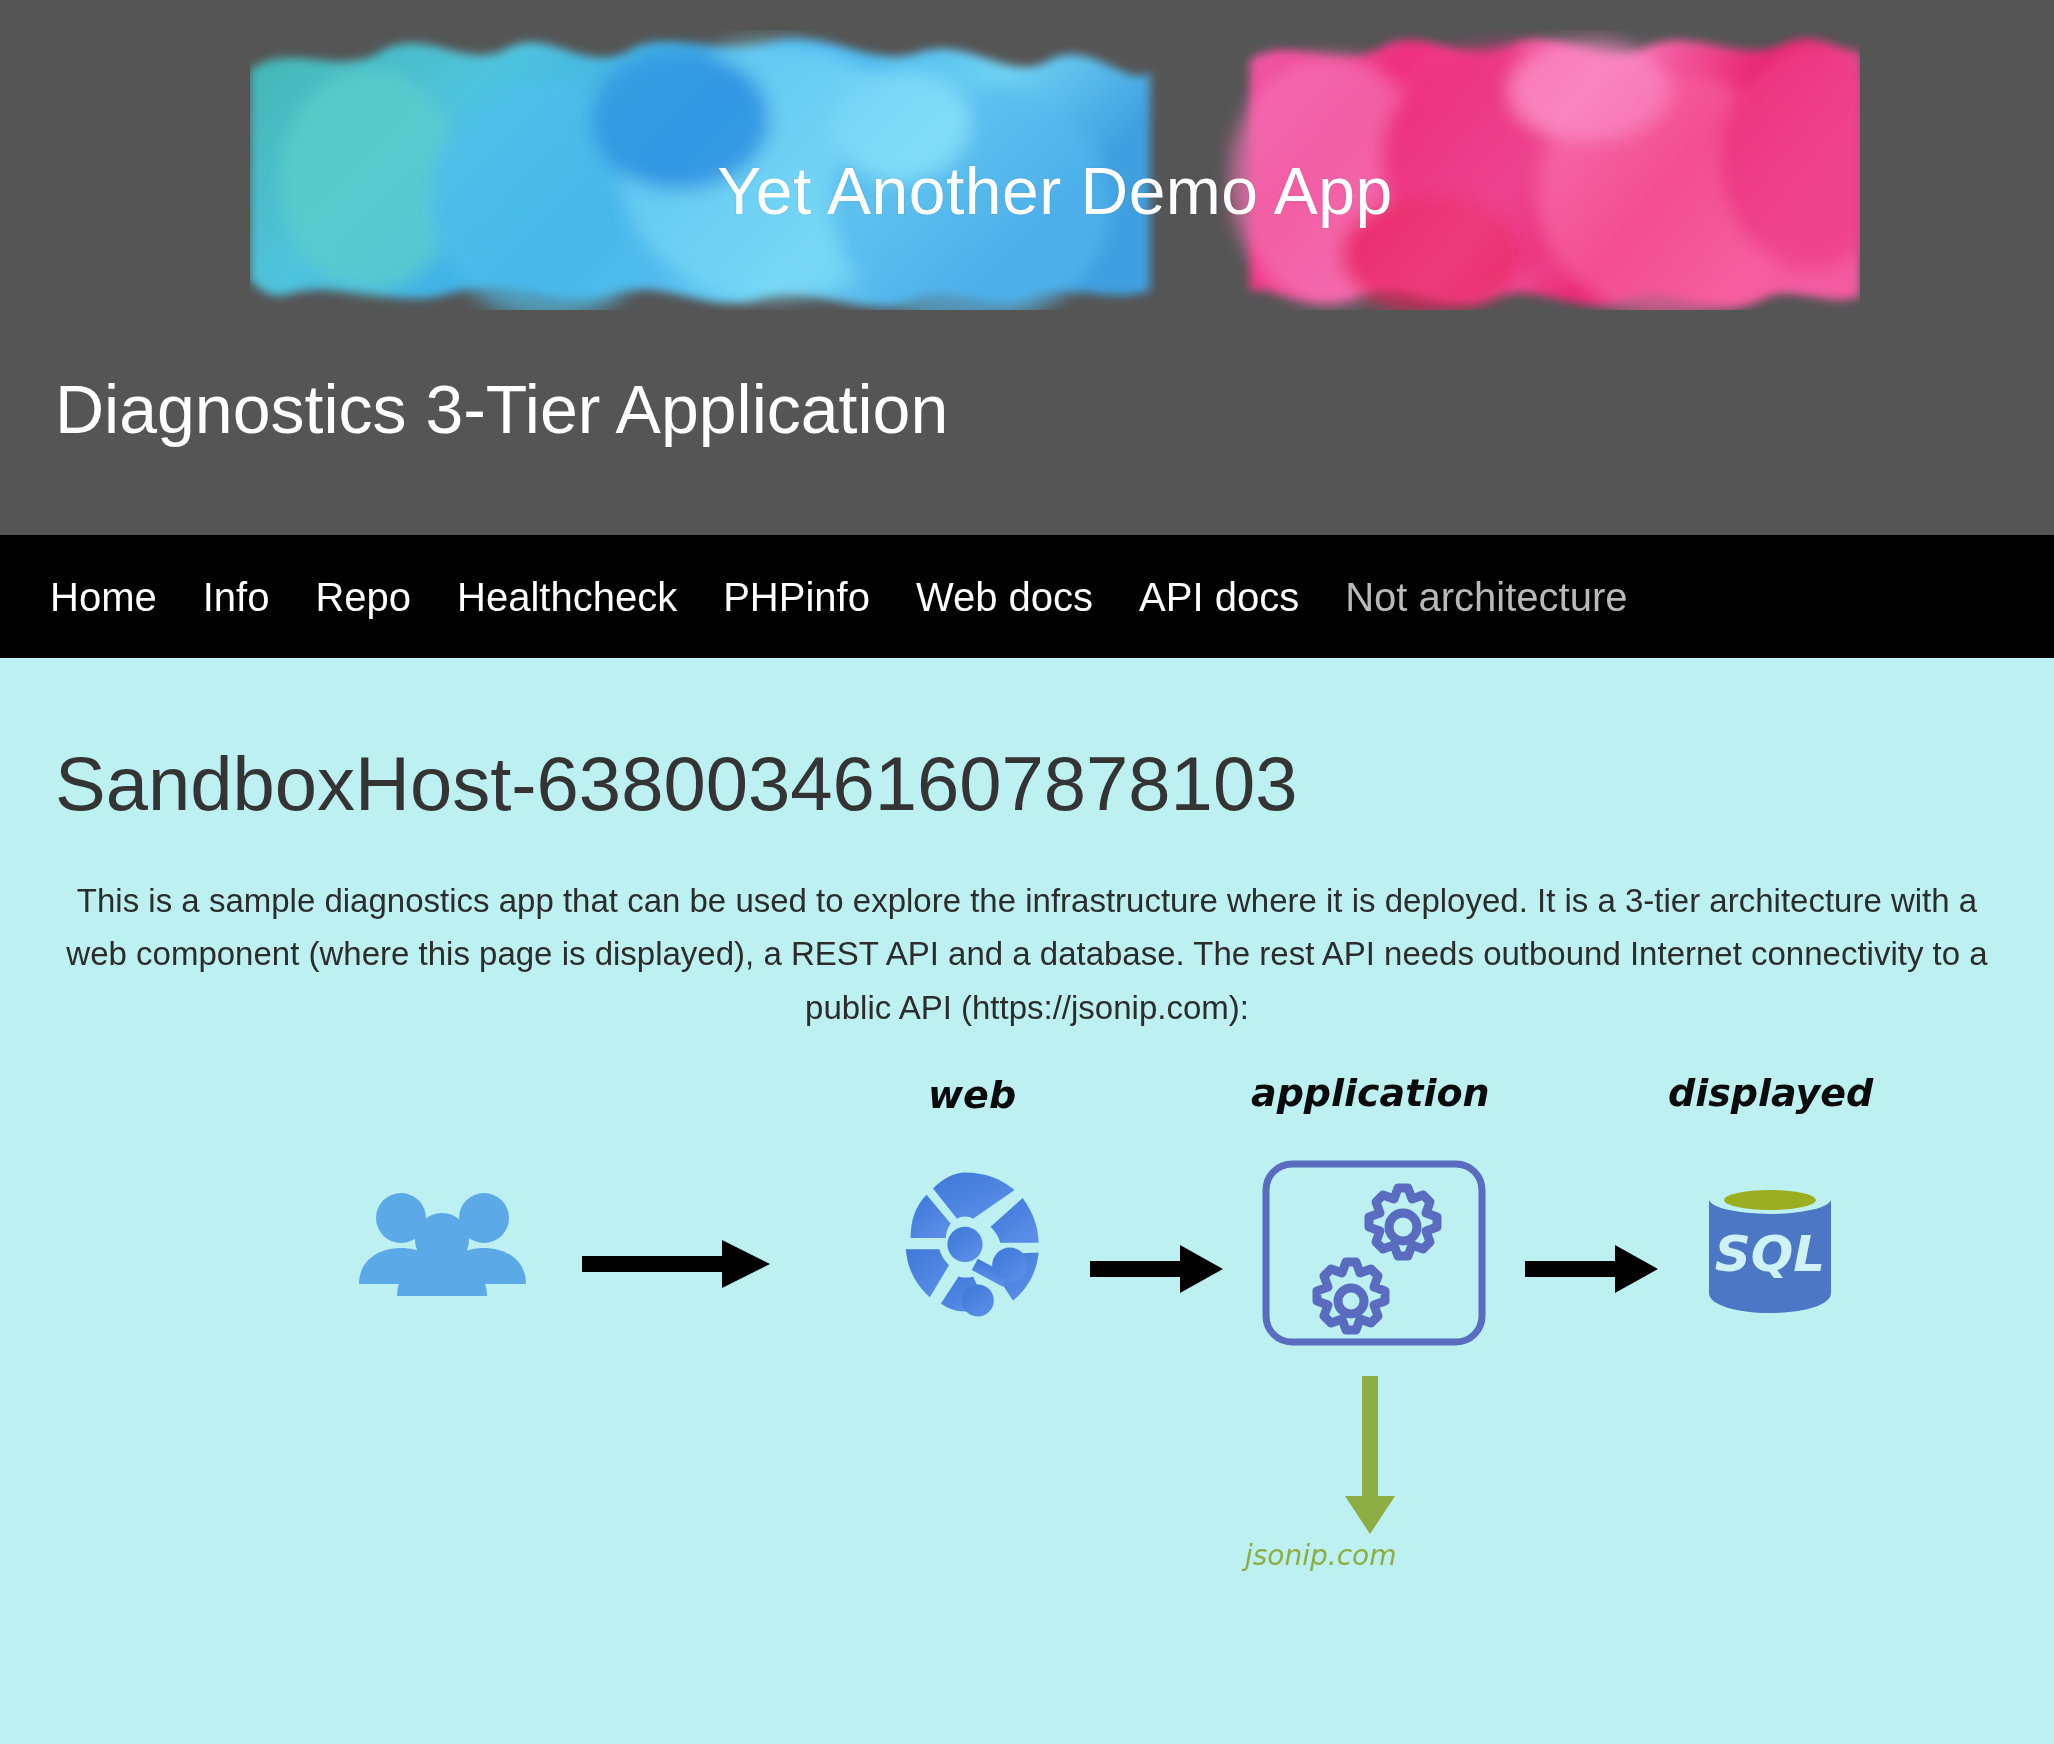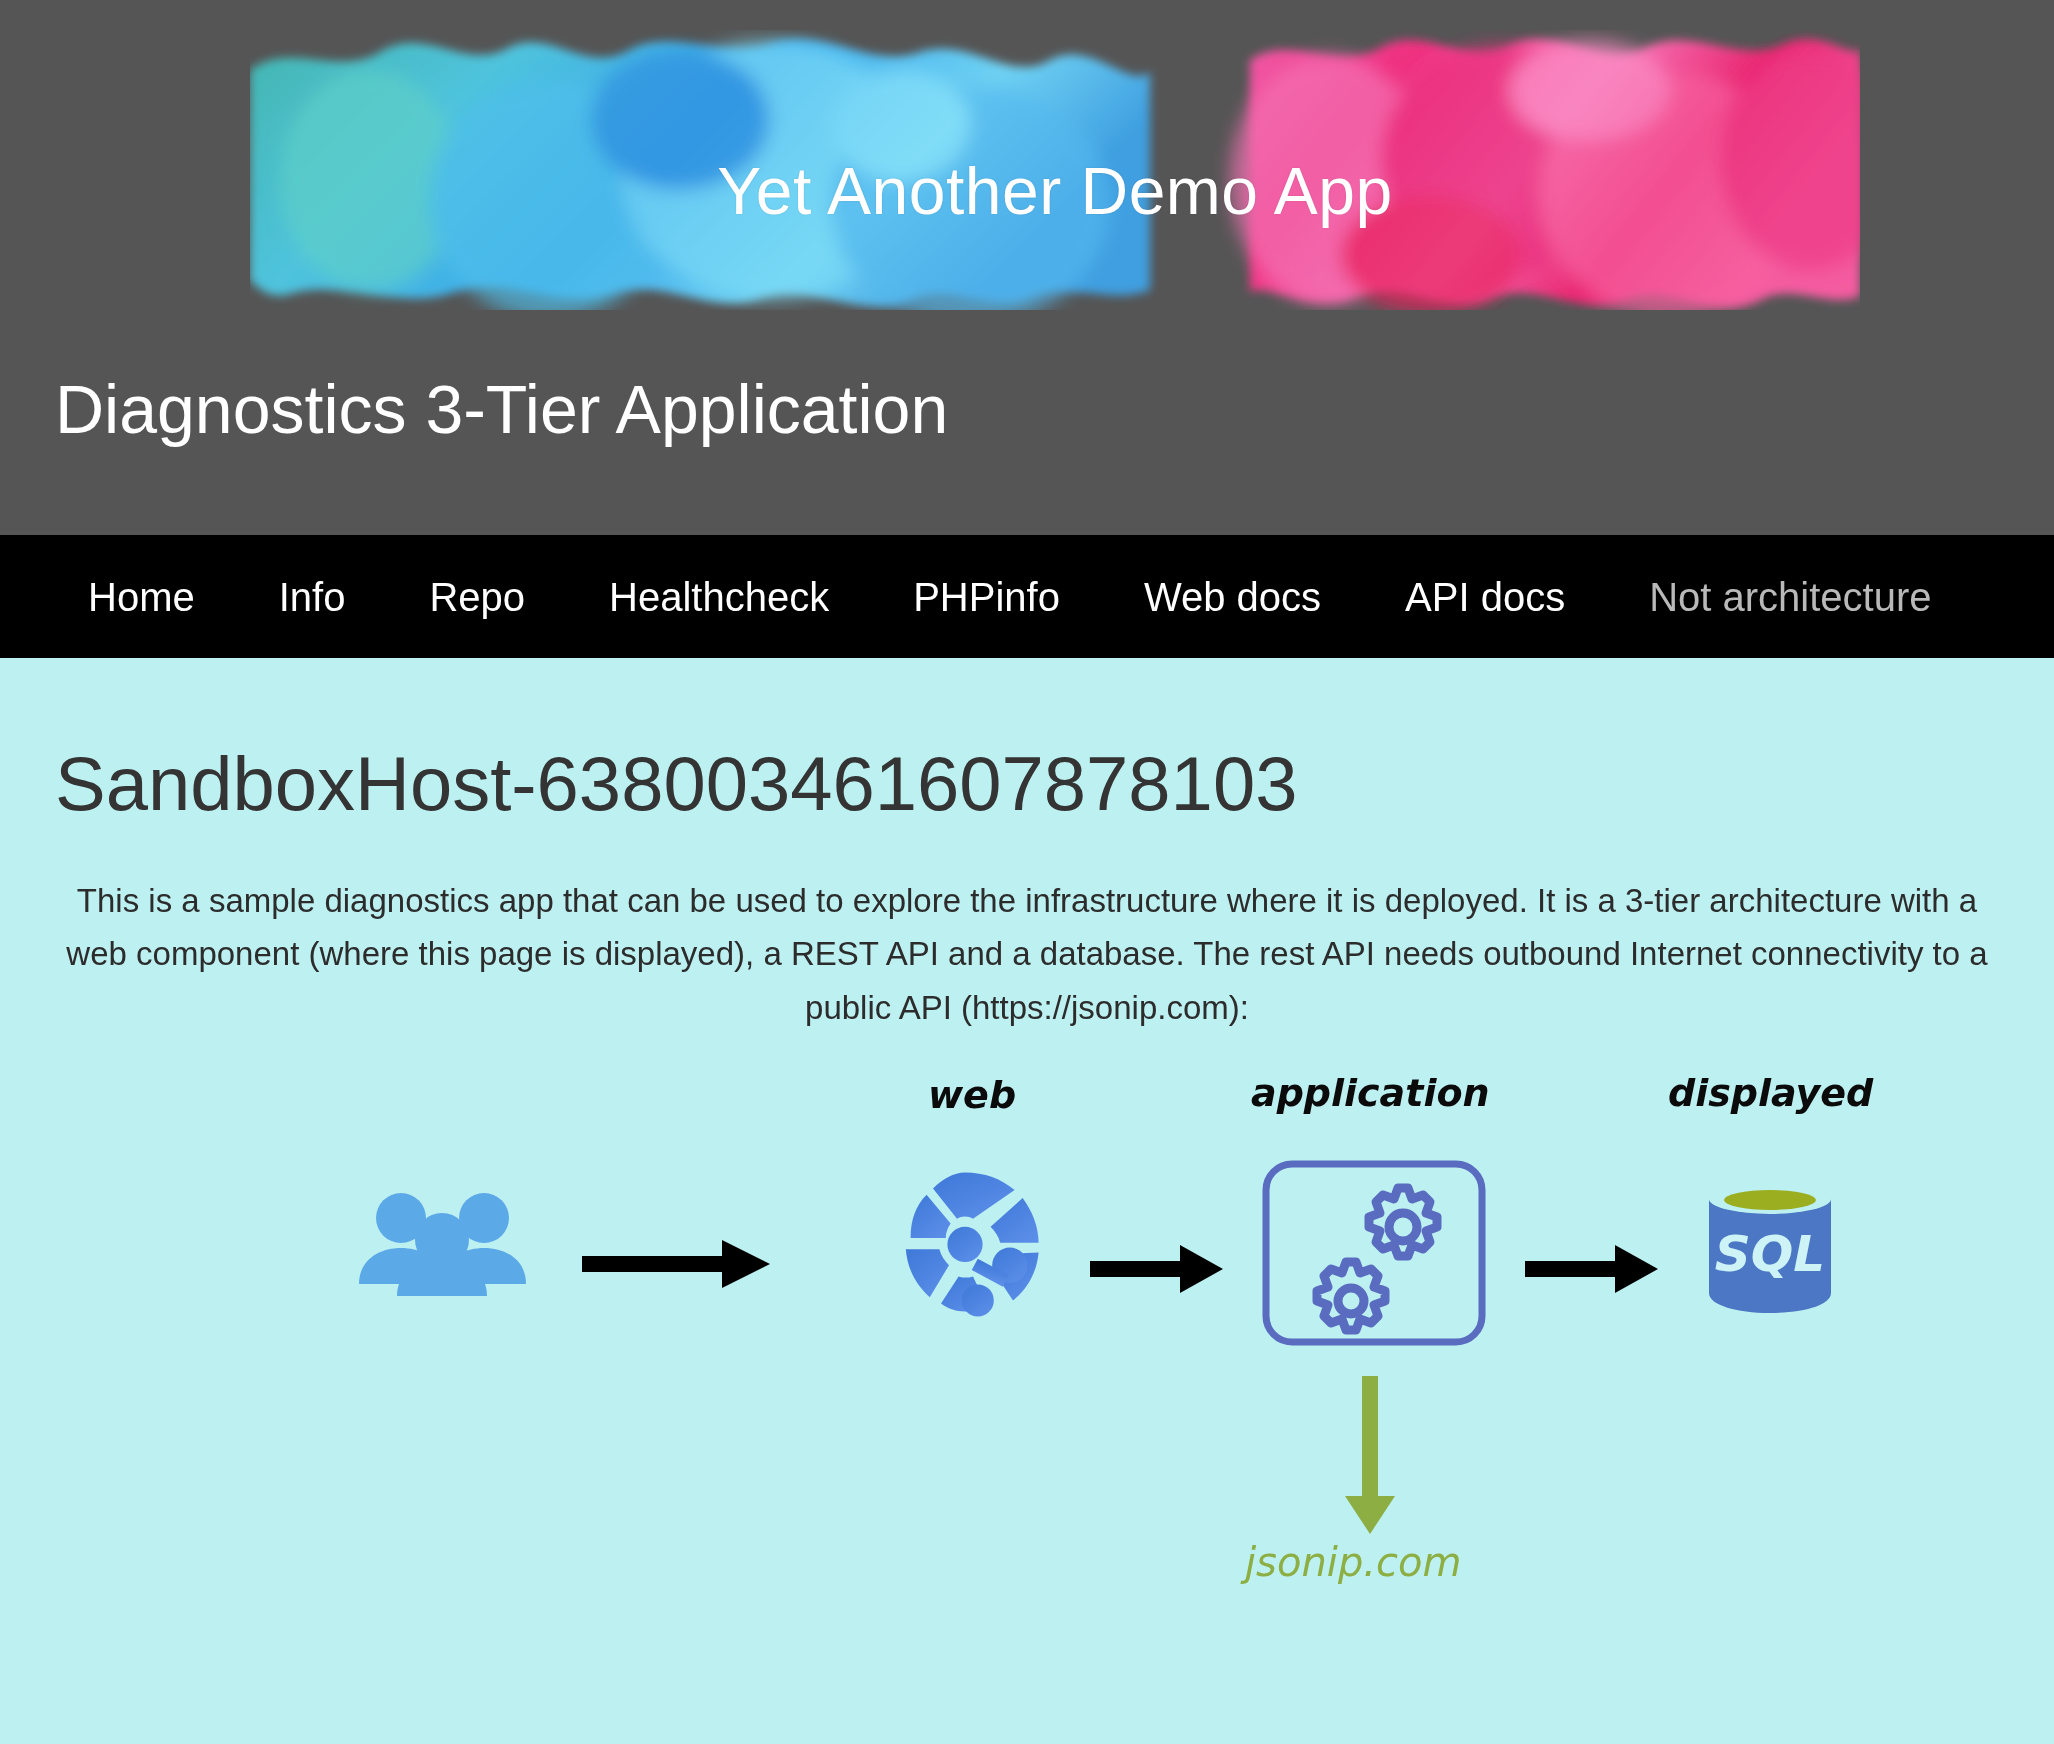--- a/index.html
+++ b/index.html
@@ -61,21 +61,20 @@
     padding-left: 50px;
     gap: 0;
   }
   .nav-item {
     color: #ffffff;
     font-size: 40px;
     line-height: 1;
     text-decoration: none;
     margin-right: 46px;
     white-space: nowrap;
-    margin-left: 38px;
   }
   .nav-item.muted { color: #b9b9b9; cursor: default; }
 
   
   .content {
     background: #bdf0f1;
     height: 1086px;
     padding: 0 55px;
     position: relative;
   }
@@ -116,21 +115,21 @@
     font-family: "DejaVu Sans", sans-serif;
   }
   .lbl-web { left: 873px; top: 10px; }
   .lbl-app { left: 1196px; top: 8px; }
   .lbl-db  { left: 1613px; top: 8px; }
 
   .jsonip-label {
     position: absolute;
     left: 1190px;
     top: 476px;
-    font-size: 40px;
+    font-size: 28px;
     font-weight: 400;
     color: #8cae43;
     line-height: 1;
     white-space: nowrap;
     font-family: "DejaVu Sans", sans-serif;
   }
 
   .icon-slot { position: absolute; }
   .users-icon  { left: 300px; top: 122px; }
   .web-icon    { left: 830px; top: 100px; }

